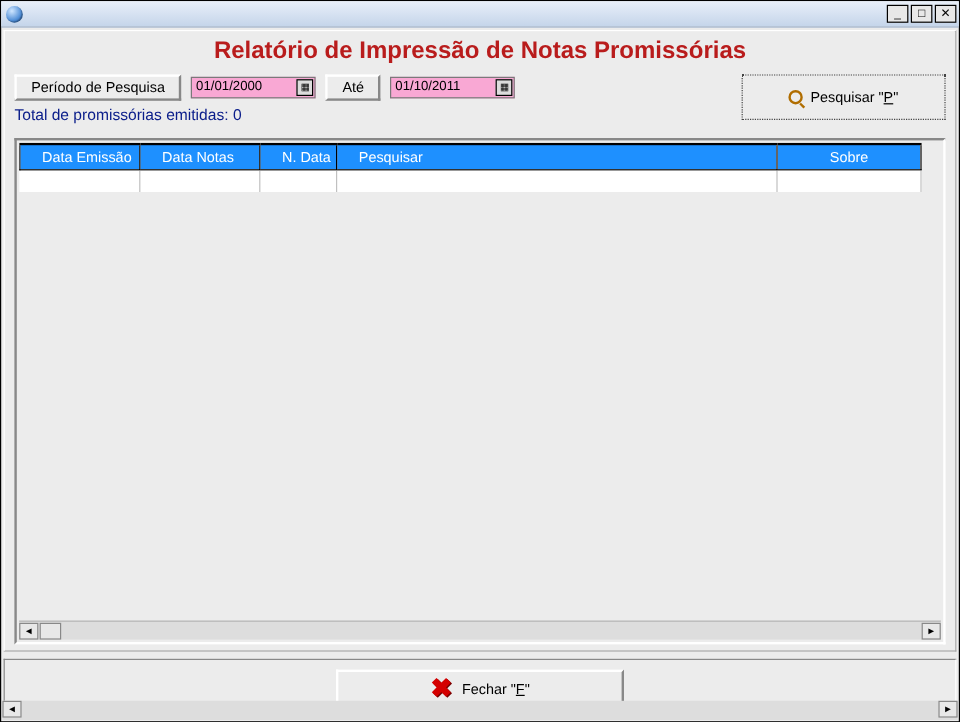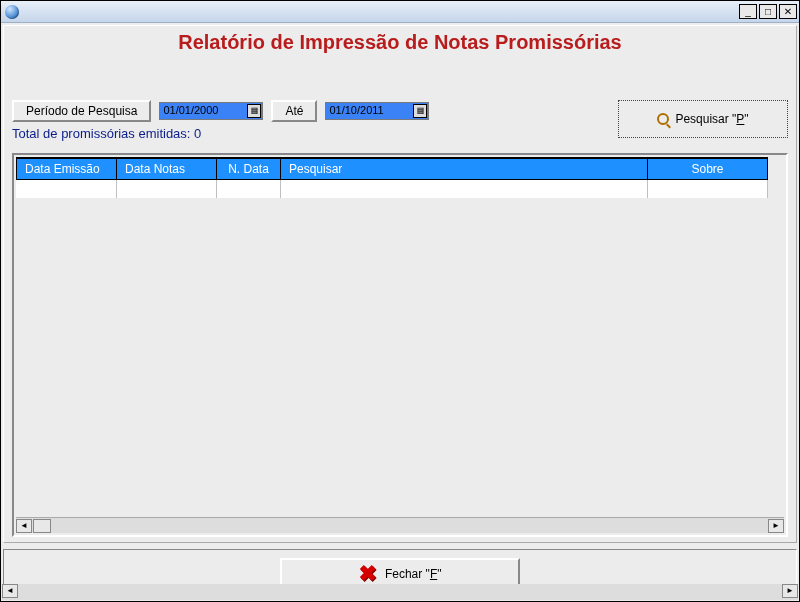--- a/index.html
+++ b/index.html
@@ -76,32 +76,31 @@
   font-size: 20px;
   font-weight: bold;
   color: #b91c1c;
   margin: 0 0 8px 0;
 }
 .search-row {
   display: flex;
   align-items: flex-start;
   gap: 8px;
   margin-bottom: 4px;
-  margin-top: 38px;
 }
 .raised-label {
   border: 2px solid;
   border-color: #fff #888 #888 #fff;
   background: #ececec;
   padding: 2px 12px;
   font-size: 12px;
 }
 .date-input {
   position: relative;
-  background: #3b82f6;
+  background: #f9a8d4;
   border: 1px solid #7a7a7a;
   width: 104px;
   height: 18px;
   padding: 1px 18px 1px 3px;
   font-size: 11px;
 }
 .date-btn {
   position: absolute;
   right: 1px; top: 1px;
   width: 14px; height: 14px;
@@ -161,21 +160,21 @@
   border-collapse: collapse;
   table-layout: fixed;
   width: calc(100% - 16px);
   background: #fff;
 }
 .grid-table th {
   background: #1e90ff;
   color: #fff;
   font-weight: normal;
   font-size: 12px;
-  padding: 3px 8px;
+  padding: 3px 18px;
   border: 1px solid #000;
   border-top: 2px solid #000;
   text-align: left;
   white-space: nowrap;
   overflow: hidden;
 }
 .grid-table th.center { text-align: center; }
 .grid-table td {
   border-right: 1px solid #c0c0c0;
   height: 18px;

